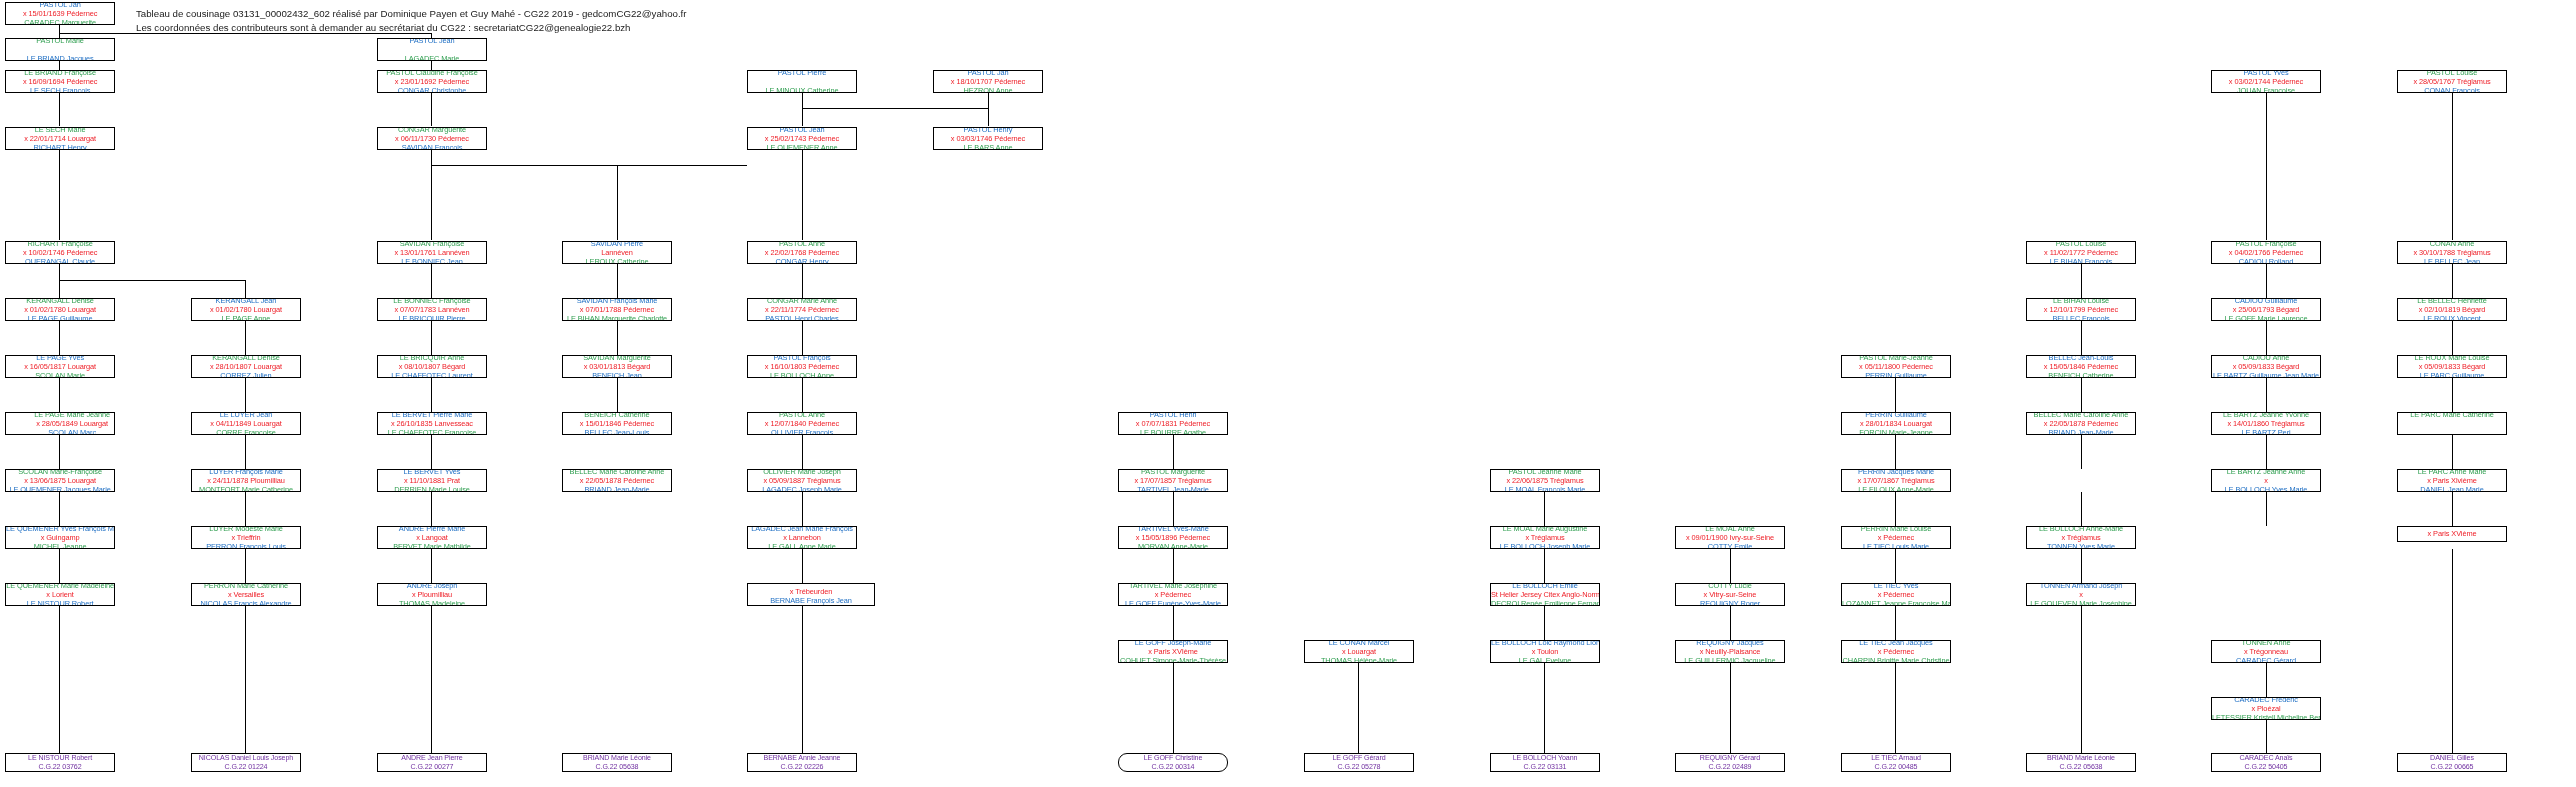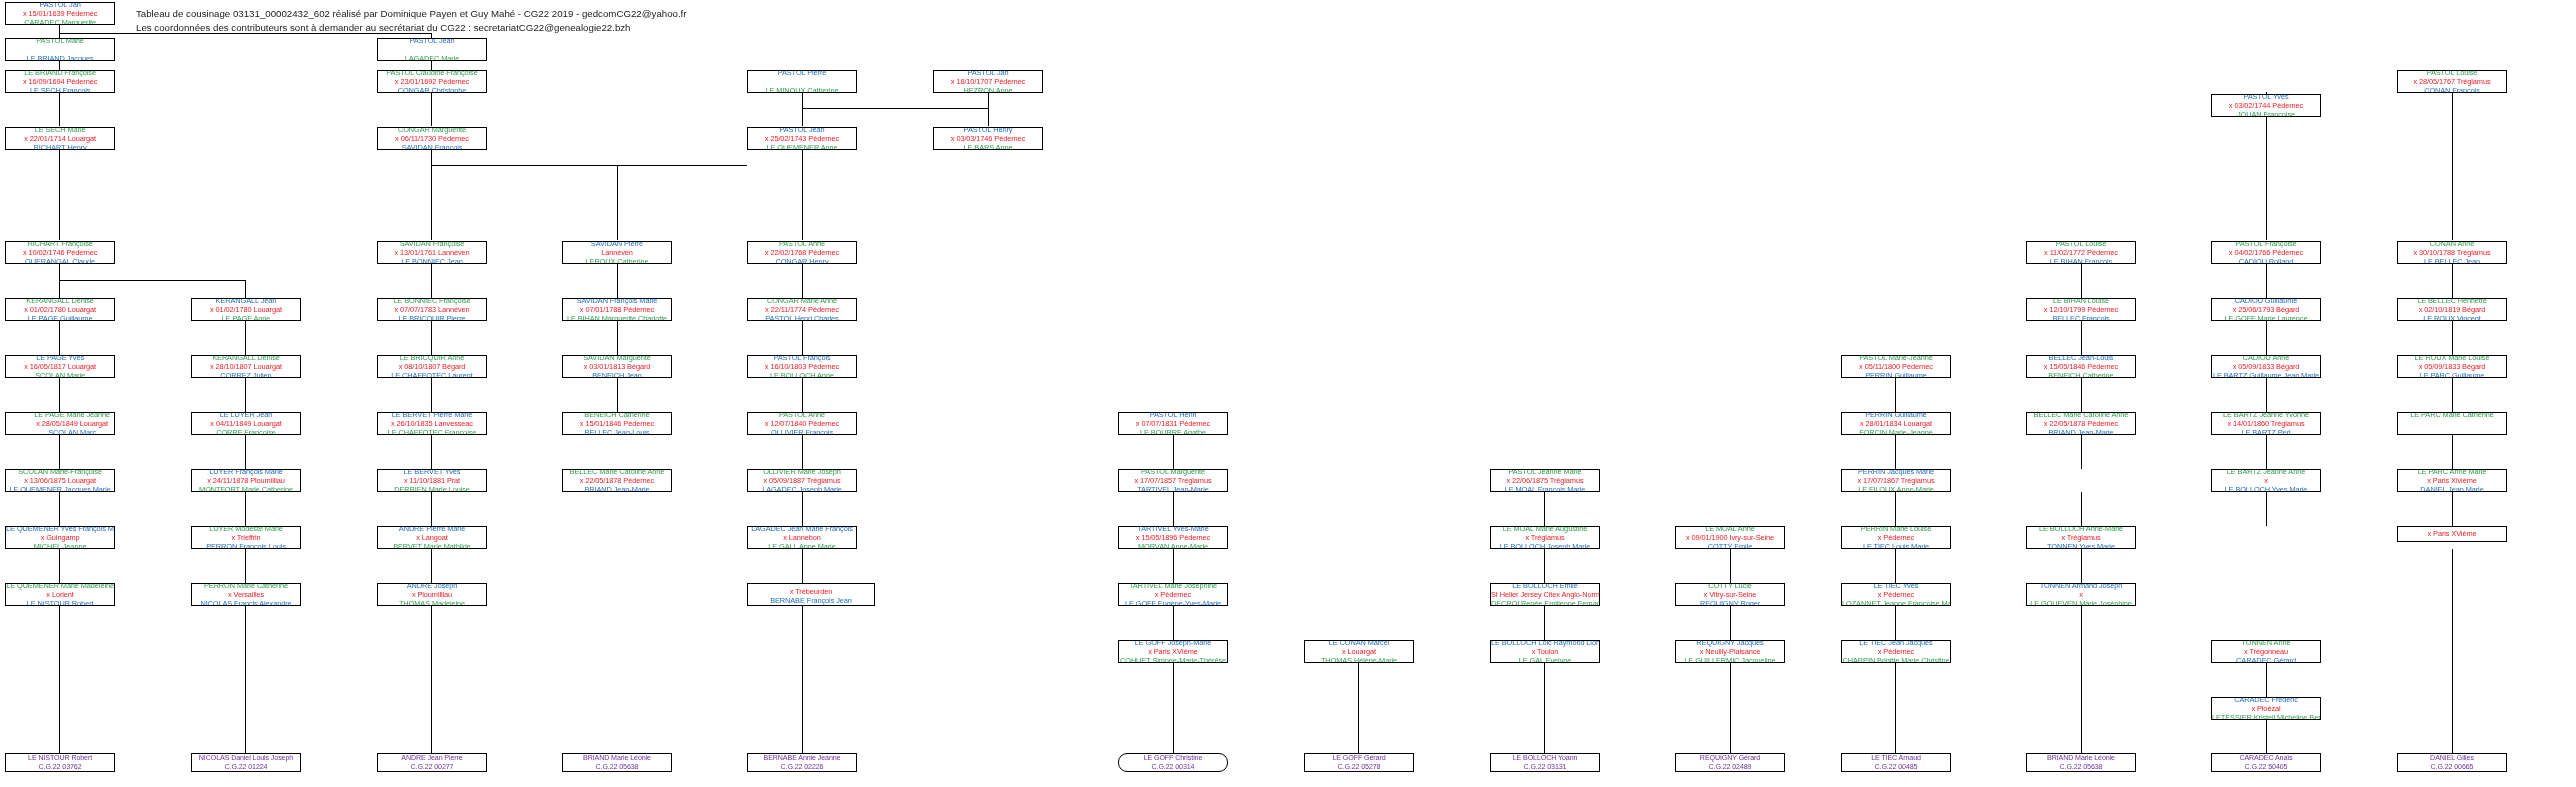--- a/index.html
+++ b/index.html
@@ -171,21 +171,21 @@
     <div class="node" style="left: 747px; top: 127px; width: 110px; height: 23px;">
       <span class="ln n-name male">PASTOL Jean</span>
       <span class="ln n-date">x 25/02/1743 Pédernec</span>
       <span class="ln n-sp fem">LE QUEMENER Anne</span>
     </div>
     <div class="node" style="left: 933px; top: 127px; width: 110px; height: 23px;">
       <span class="ln n-name male">PASTOL Henry</span>
       <span class="ln n-date">x 03/03/1746 Pédernec</span>
       <span class="ln n-sp fem">LE BARS Anne</span>
     </div>
-    <div class="node" style="left: 2211px; top: 70px; width: 110px; height: 23px; margin-top: 24px;">
+    <div class="node" style="left: 2211px; top: 70px; width: 110px; height: 23px;">
       <span class="ln n-name male">PASTOL Yves</span>
       <span class="ln n-date">x 03/02/1744 Pédernec</span>
       <span class="ln n-sp fem">JOUAN Françoise</span>
     </div>
     <div class="node" style="left: 2397px; top: 70px; width: 110px; height: 23px;">
       <span class="ln n-name">PASTOL Louise</span>
       <span class="ln n-date">x 28/05/1767 Tréglamus</span>
       <span class="ln n-sp">CONAN François</span>
     </div>
     <div class="node" style="left: 5.1px; top: 241px; width: 110px; height: 23px;">

